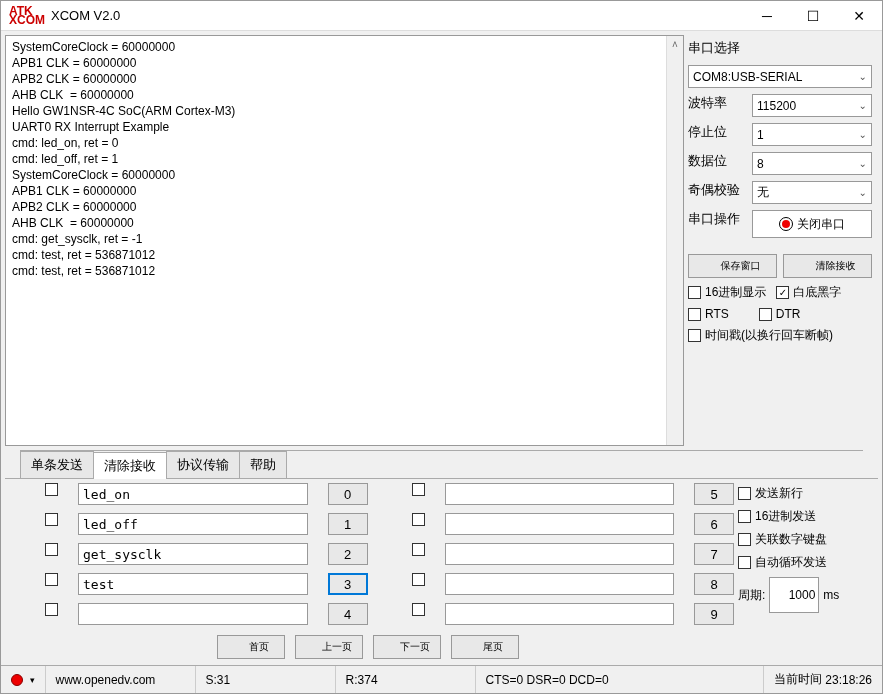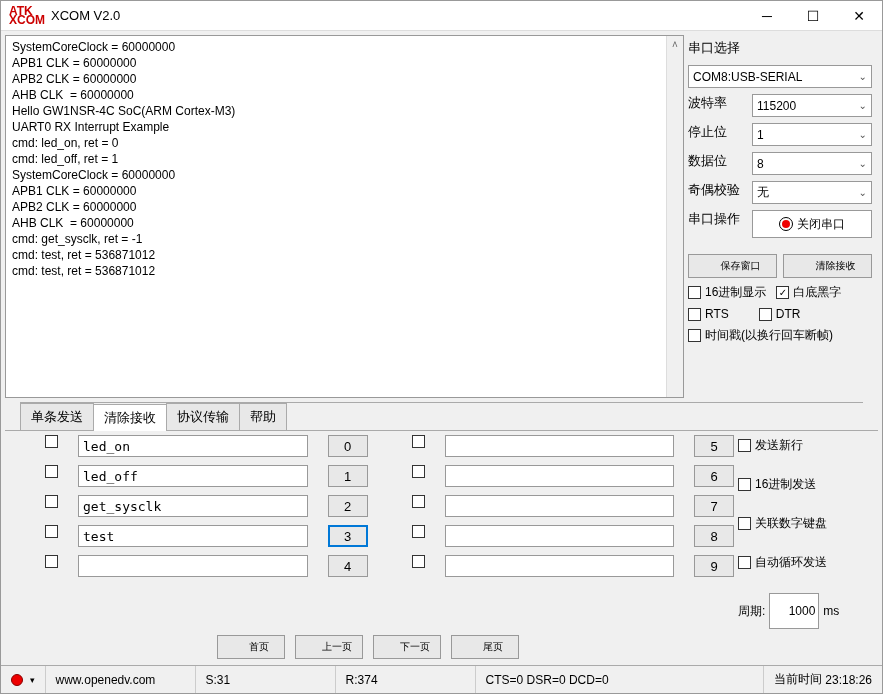--- a/index.html
+++ b/index.html
@@ -36,21 +36,21 @@
 .tab.active { background: #fff; position: relative; top: 1px; }
 .tabbottom { border-bottom: 1px solid #aaa; margin: 0 4px; }
 
 .sendarea { display: flex; padding: 4px; gap: 4px; }
 .sendcol { display: flex; flex-direction: column; gap: 4px; }
 .sendrow { display: flex; align-items: flex-start; gap: 20px; height: 26px; padding-left: 40px; }
 .sendrow .chk { flex-shrink: 0; }
 .sendrow input.txt { flex: 1; height: 22px; border: 1px solid #999; padding: 0 4px; font-family: monospace; font-size: 13px; }
 .numbtn { width: 40px; height: 22px; background: #e8e8e8; border: 1px solid #999; display: flex; align-items: center; justify-content: center; font-size: 13px; }
 .numbtn.active { border: 2px solid #0078d7; }
-.sendopts { width: 140px; display: flex; flex-direction: column; gap: 22px; padding-top: 2px; }
+.sendopts { width: 140px; display: flex; flex-direction: column; gap: 6px; padding-top: 2px; }
 
 .navrow { display: flex; padding: 2px 6px 6px 6px; gap: 10px; align-items: center; }
 .navrow .btn { flex: 0 0 68px; }
 .navrow .spacer { flex: 1; }
 .navrow .wide { flex: 0 0 110px; }
 
 .status { height: 28px; border-top: 1px solid #aaa; background: #f0f0f0; display: flex; align-items: center; }
 .status .cell { padding: 0 10px; border-right: 1px solid #ccc; height: 100%; display: flex; align-items: center; font-size: 12px; }
 .rec { width: 12px; height: 12px; border-radius: 50%; background: #e00; border: 1px solid #800; }
 .dd { font-size: 9px; margin-left: 3px; }

